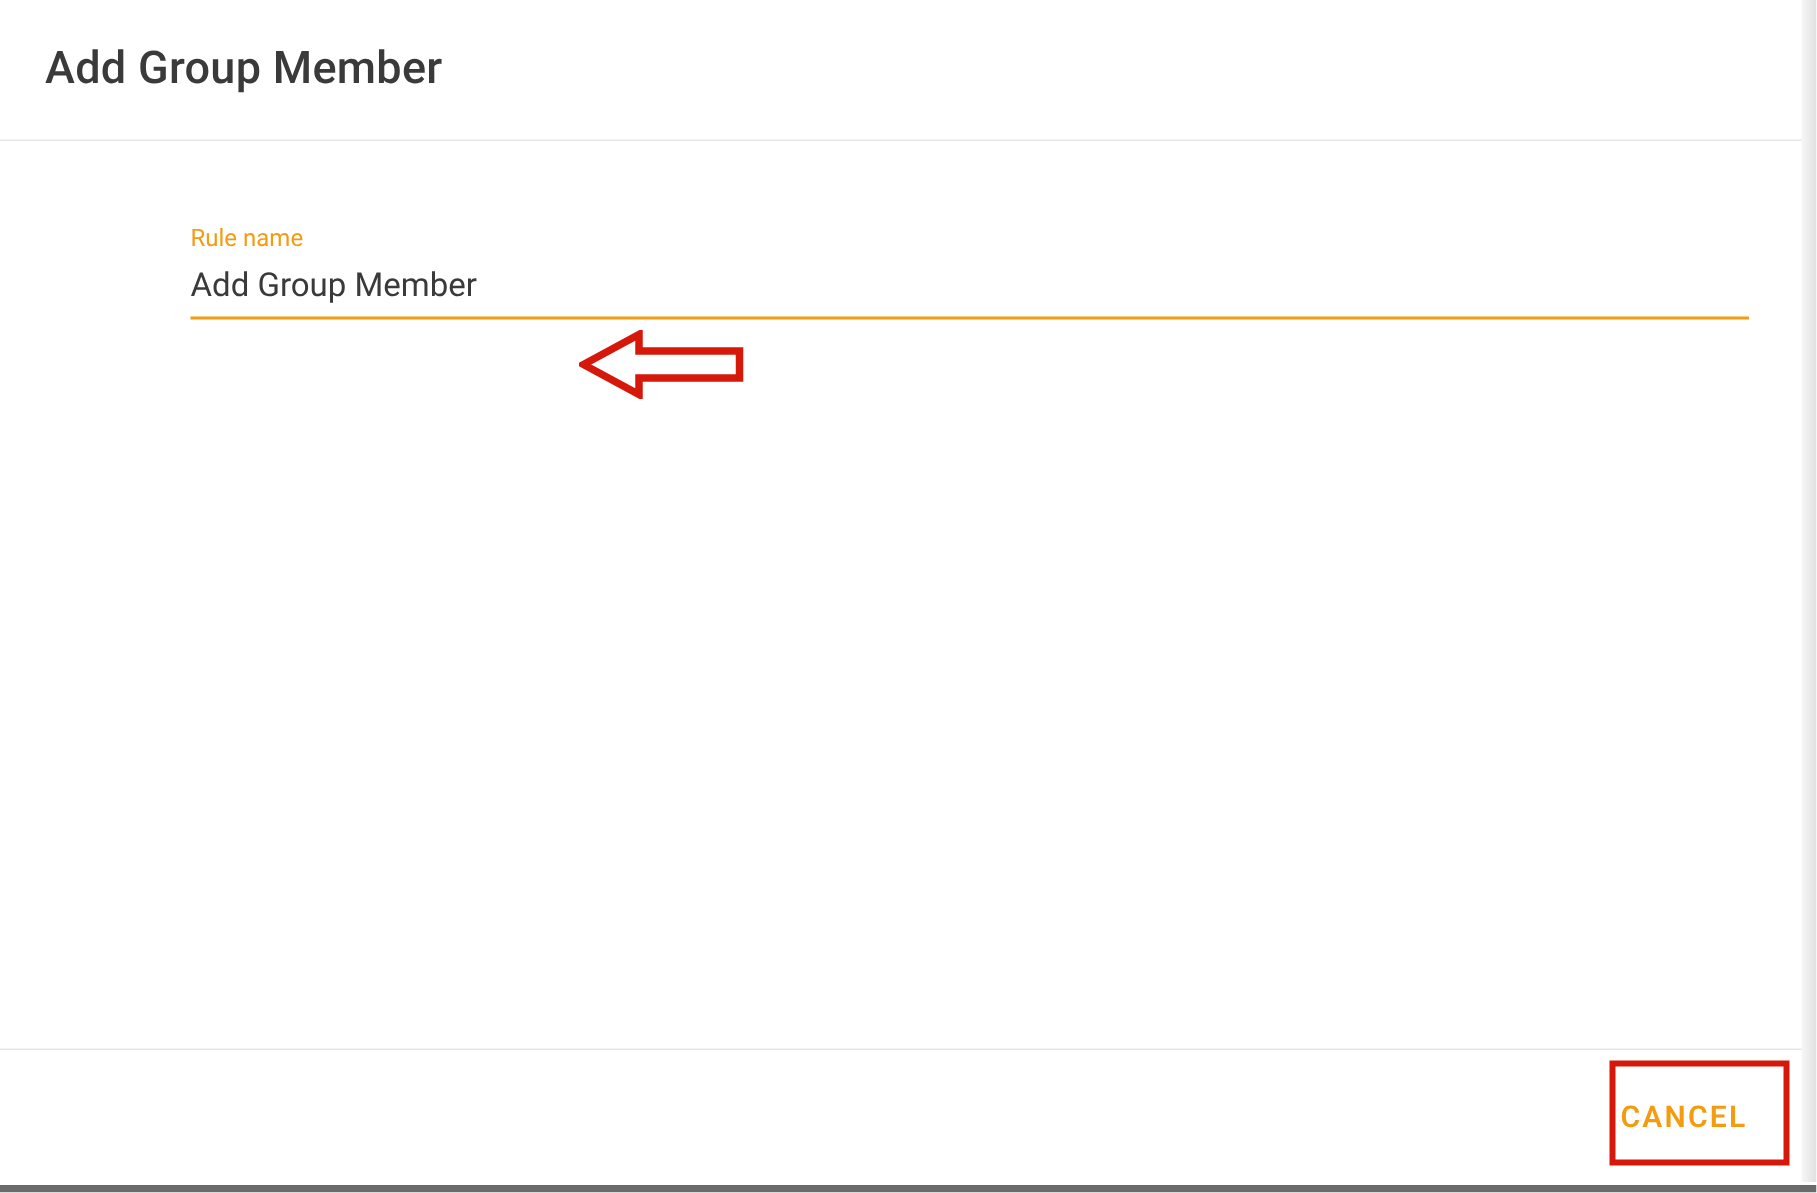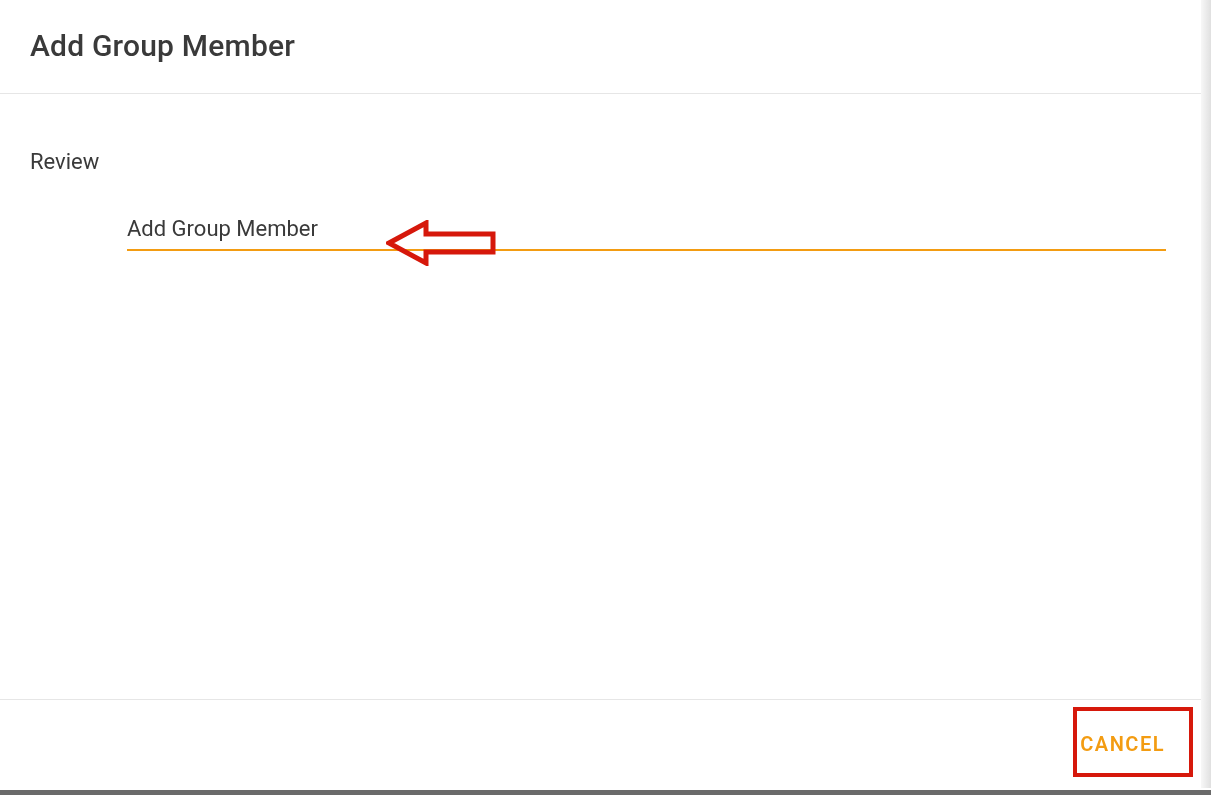--- a/index.html
+++ b/index.html
@@ -122,23 +122,23 @@
 </head>
 <body>
 
 <div class="dialog">
 
   <div class="dialog-header">
     <h1 class="dialog-title">Add Group Member</h1>
   </div>
 
   <div class="dialog-body">
-    <h2 class="section-title">Review</h2>
 
     <div class="field-wrap">
+      <label class="field-label">Rule name</label>
       <input type="text" class="text-input" autofocus="" value="Add Group Member" style="">
     </div>
 
     <div class="arrow-annotation">
       <svg width="110" height="46" viewBox="0 0 110 46">
         <path d="M 3 23 L 40 3 L 40 14 L 107 14 L 107 32 L 40 32 L 40 43 Z" fill="none" stroke="#d6180b" stroke-width="5" stroke-linejoin="miter"></path>
       </svg>
     </div>
   </div>
 

